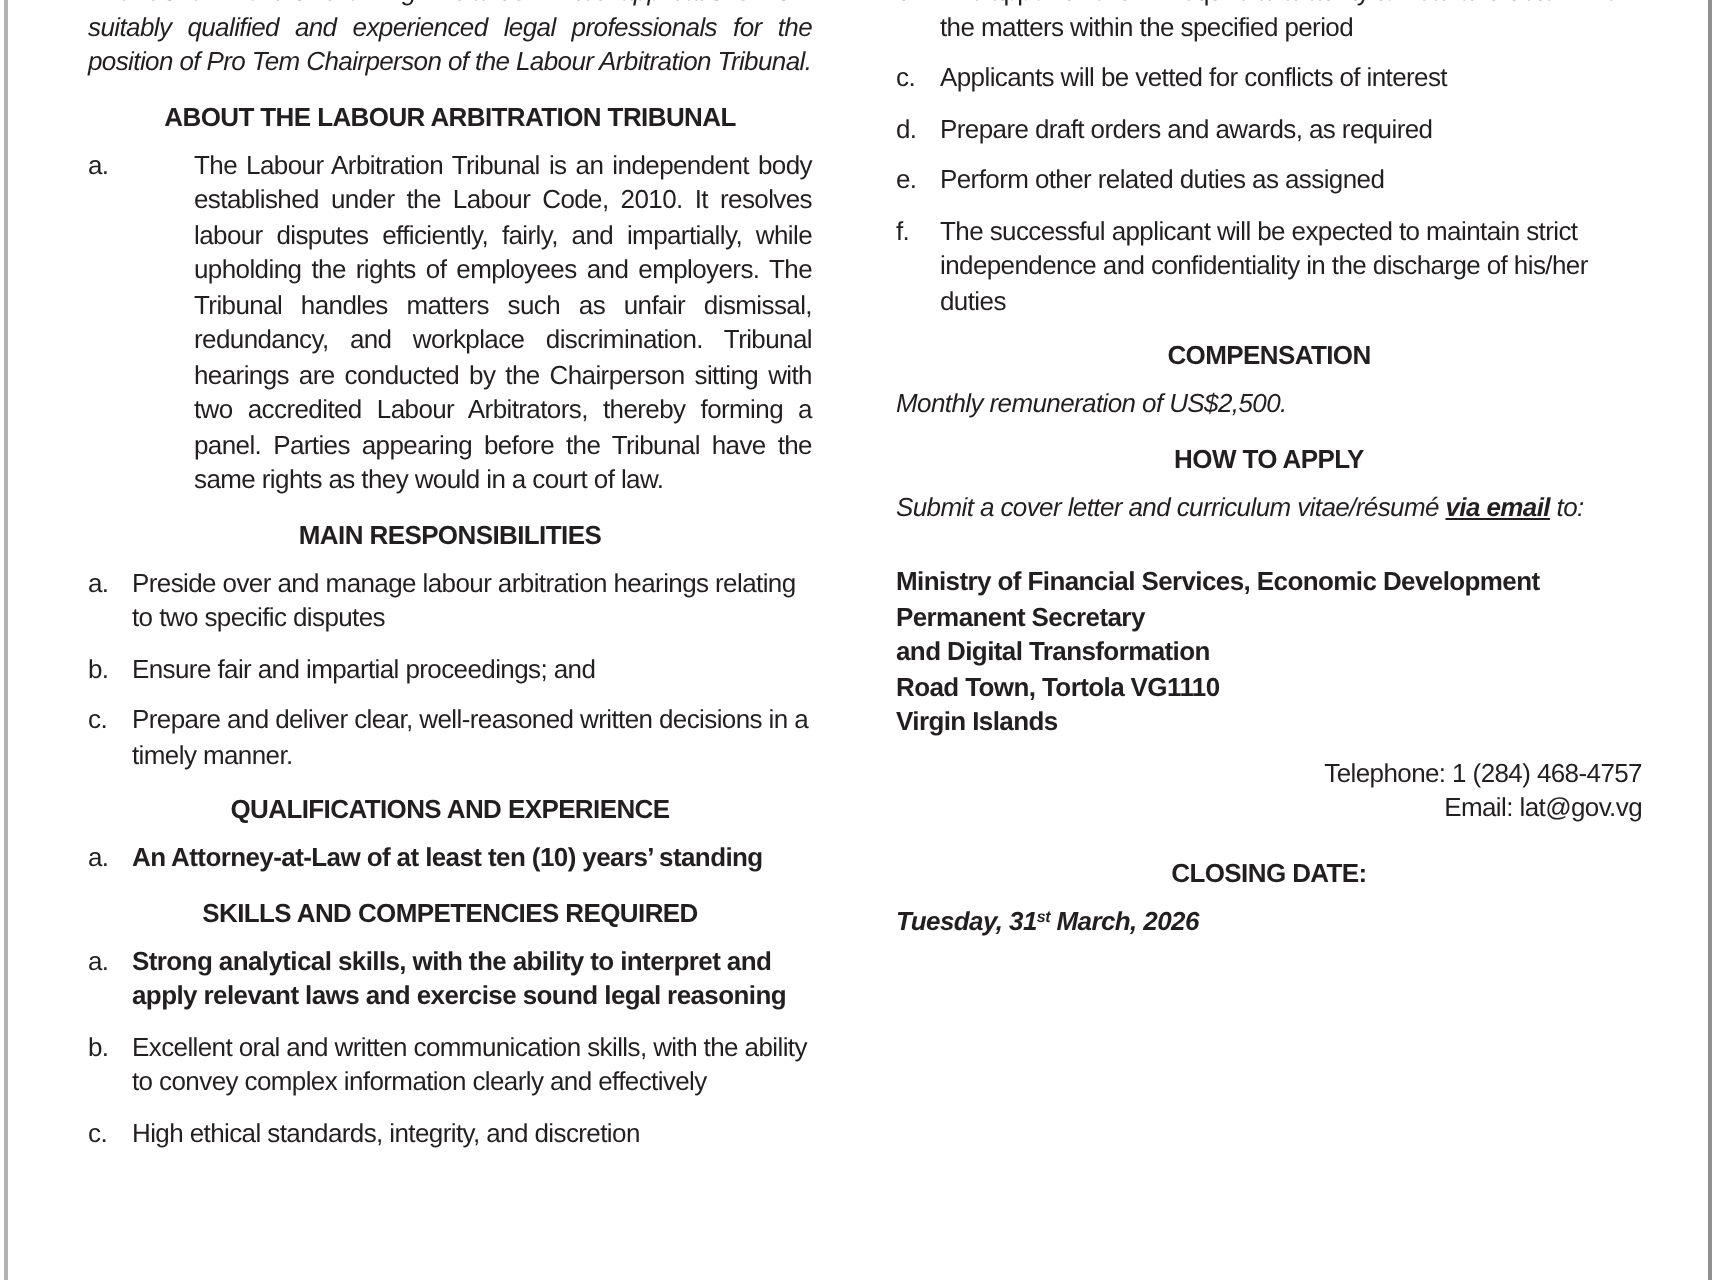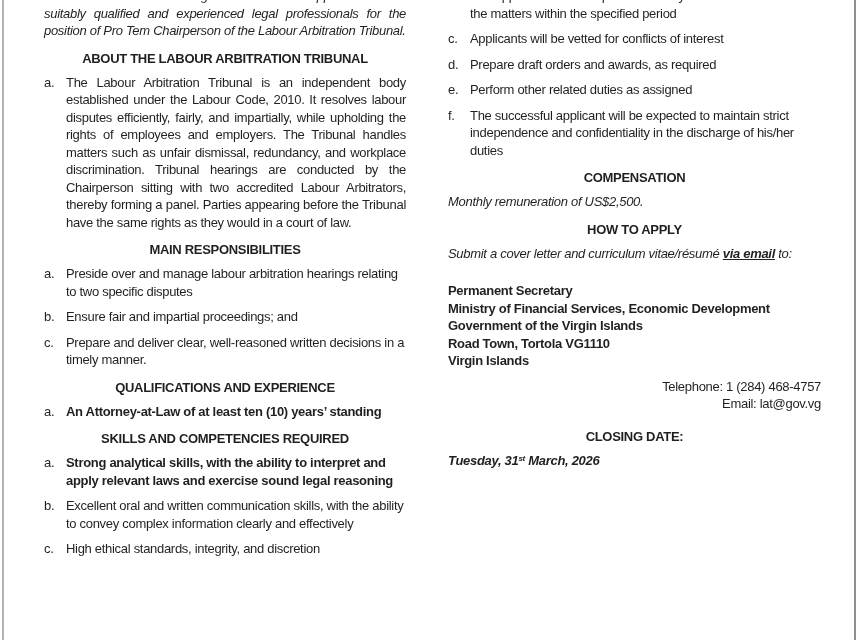--- a/index.html
+++ b/index.html
@@ -55,21 +55,21 @@
   }
 
   .item {
     display: flex;
     margin-bottom: 8px;
   }
   .mk { flex: 0 0 22px; }
   .col-left  .txt { width: 340px; }
   .col-right .txt { width: 351px; }
   .col-left  .txt.wide { width: 372px; font-weight: bold; }
-  .txt.justify { text-align: justify; }
+  .txt.justify { text-align: justify; margin-left: 31px; }
 
   .bold { font-weight: normal; }
   .u-bold { font-weight: bold; text-decoration: underline; }
 
   .address { margin-top: 20px; margin-bottom: 8px; font-weight: bold; }
   .contact { margin-top: 6px; margin-bottom: 8px; text-align: right; }
   .date-line { font-weight: bold; }
   .date-line sup {
     font-size: 8px;
     line-height: 0;
@@ -157,23 +157,23 @@
       <div class="txt">The successful applicant will be expected to maintain strict independence and confidentiality in the discharge of his/her duties</div>
     </div>
 
     <div class="heading">COMPENSATION</div>
     <p class="para">Monthly remuneration of US$2,500.</p>
 
     <div class="heading">HOW TO APPLY</div>
     <p class="para"><span>Submit a cover letter and curriculum vitae/résumé </span><span class="u-bold">via email</span><span> to:</span></p>
 
     <div class="address">
+      <div>Ministry of Financial Services, Economic Development</div>
       <div>Permanent Secretary</div>
-      <div>Ministry of Financial Services, Economic Development</div>
-      <div>Government of the Virgin Islands</div>
+      <div>and Digital Transformation</div>
       <div>Road Town, Tortola VG1110</div>
       <div>Virgin Islands</div>
     </div>
 
     <div class="contact">
       <div><span>Telephone: </span><span class="bold">1 (284) 468-4757</span></div>
       <div><span>Email: </span><span class="bold">lat@gov.vg</span></div>
     </div>
 
     <div class="heading closing">CLOSING DATE:</div>

